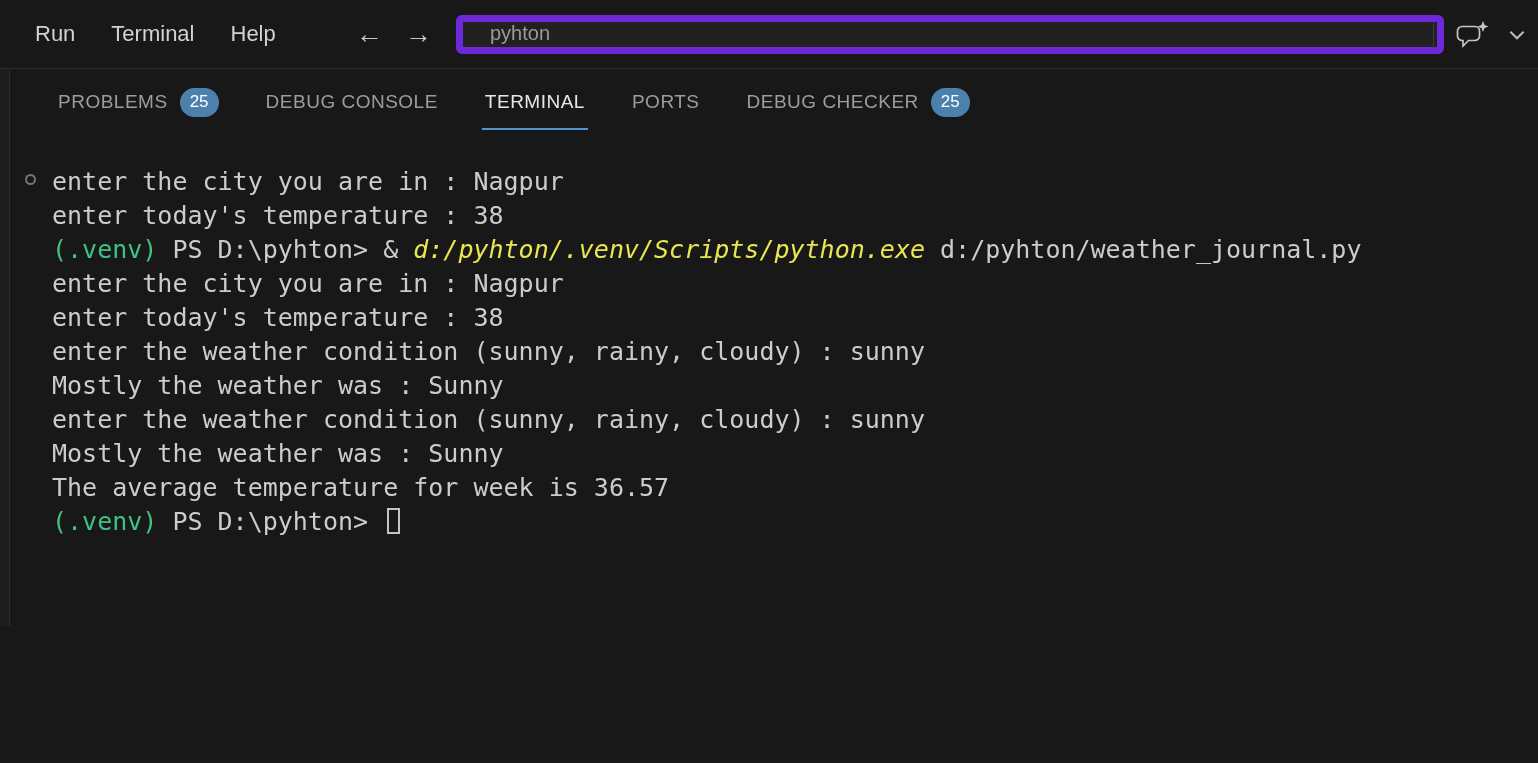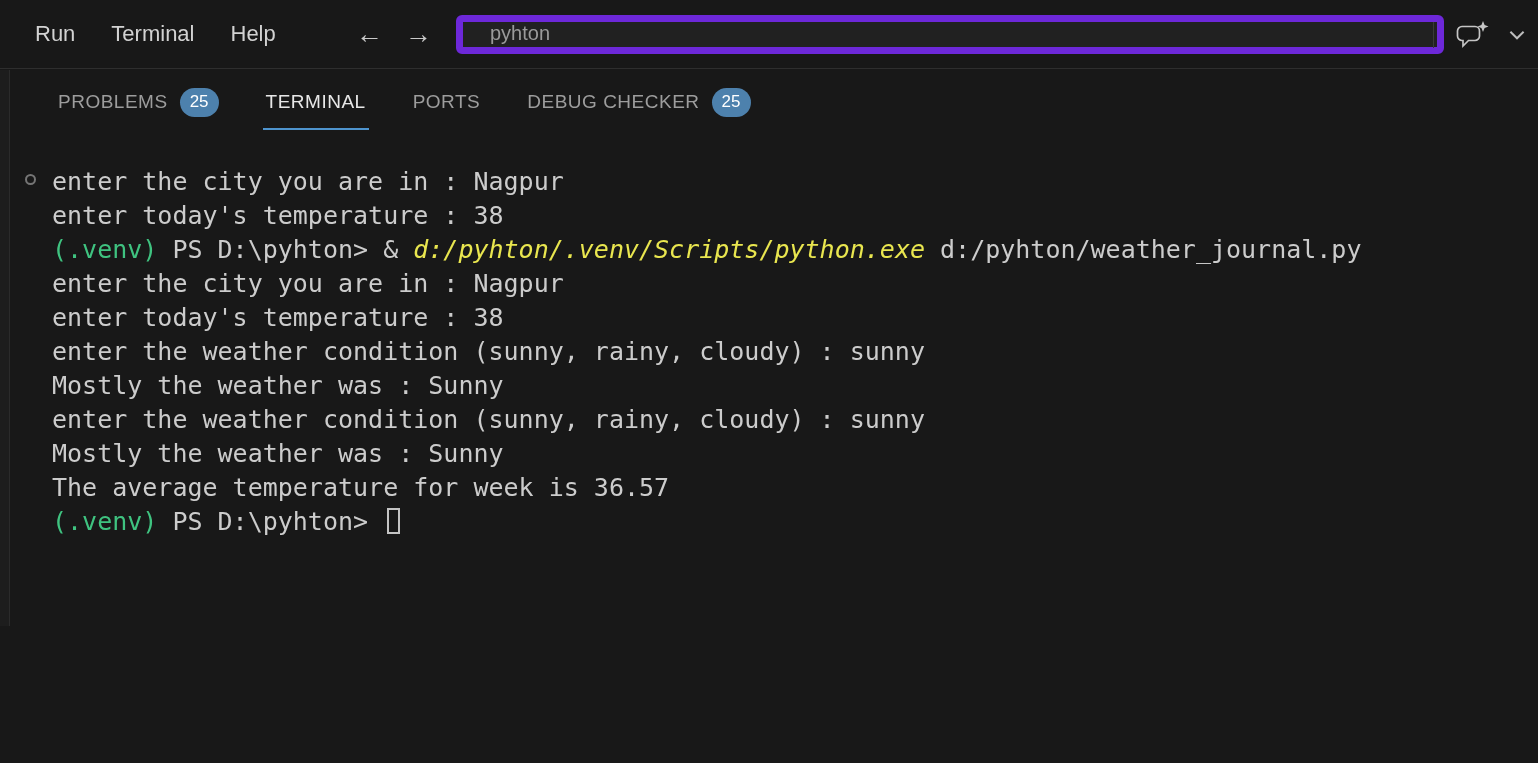--- a/index.html
+++ b/index.html
@@ -121,20 +121,23 @@
   <div class="left-rail">
     <div class="left-rail-foot"></div>
     <div class="left-rail-thumb"></div>
   </div>
 
   <div class="panel-header">
       <div class="tab">
         <span>PROBLEMS</span>
         <span class="tab-badge">25</span>
       </div>
+      <div class="tab">
+        <span>DEBUG CONSOLE</span>
+      </div>
       <div class="tab active">
         <span>TERMINAL</span>
       </div>
       <div class="tab">
         <span>PORTS</span>
       </div>
       <div class="tab">
         <span>DEBUG CHECKER</span>
         <span class="tab-badge">25</span>
       </div>

